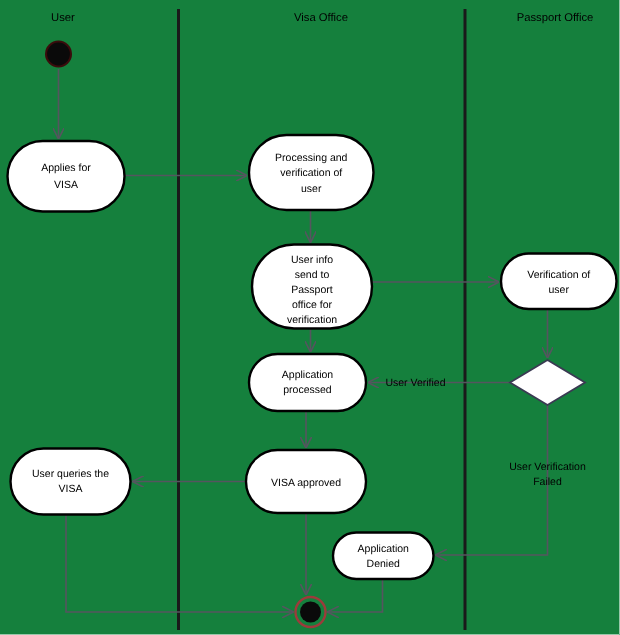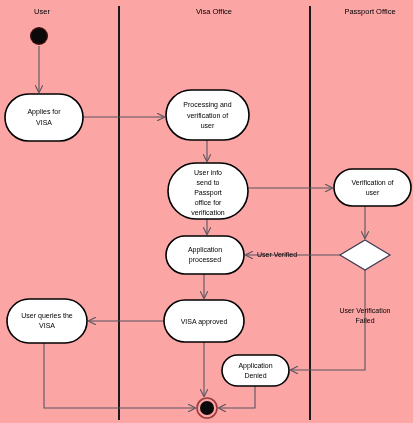--- a/index.html
+++ b/index.html
@@ -7,21 +7,21 @@
     padding: 0;
     background: #ffffff;
   }
   body {
     font-family: "Liberation Sans", sans-serif;
   }
   #diagram-root {
     position: relative;
     width: 413px;
     height: 423px;
-    background: #fca5a5;
+    background: #15803d;
     overflow: hidden;
   }
   #diagram-svg {
     position: absolute;
     left: 0;
     top: 0;
     width: 413px;
     height: 423px;
   }
   .lane-title {

